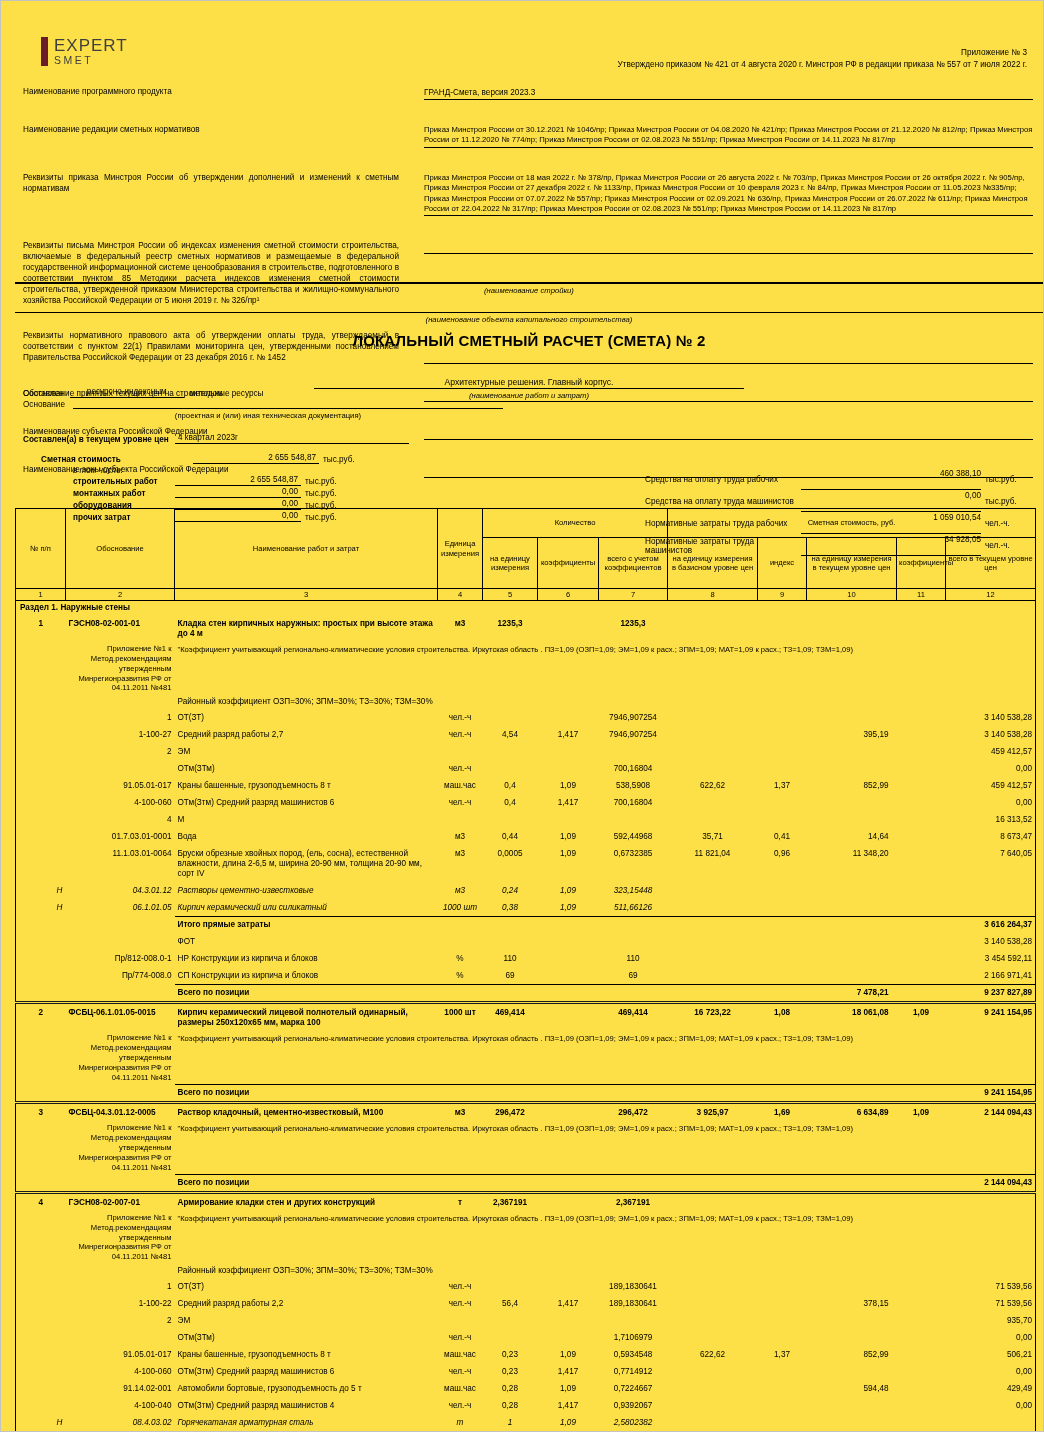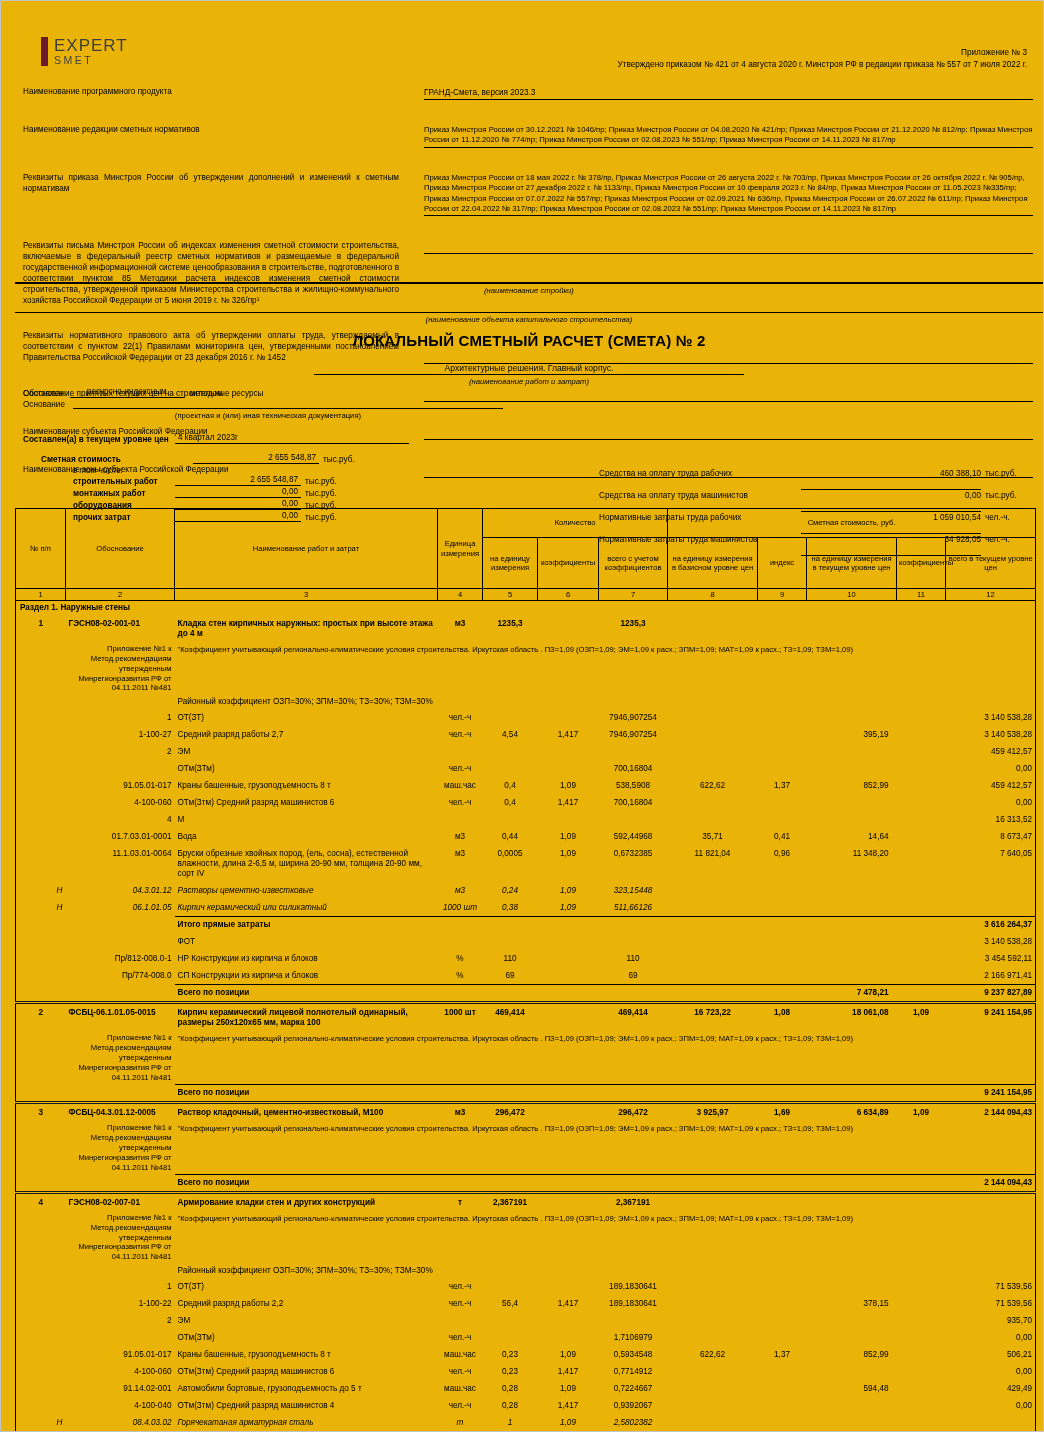--- a/index.html
+++ b/index.html
@@ -1,16 +1,16 @@
 <!DOCTYPE html>
 <html><head>
 <meta charset="utf-8">
 <style>
   html,body{margin:0;padding:0;background:#ffffff;}
-  .page{position:relative;width:1044px;height:1432px;box-sizing:border-box;background:#eab308;
+  .page{position:relative;width:1044px;height:1432px;box-sizing:border-box;background:#fde047;
         border:1px solid #c3c3c3;overflow:hidden;font-family:"Liberation Sans",sans-serif;color:#000;}
   
   .logo{position:absolute;top:36px;left:40px;display:flex;align-items:stretch;}
   .logo-bar{width:7px;background:#6b1d27;margin-right:6px;}
   .logo-top{font-size:17px;letter-spacing:1px;color:#3f3f3f;line-height:1;}
   .logo-bottom{font-size:10.5px;letter-spacing:2.5px;color:#3f3f3f;line-height:1.15;}
   
   .appendix{position:absolute;top:46px;right:16px;text-align:right;font-size:8.2px;line-height:1.5;}
   
   .meta{position:absolute;top:86px;left:22px;width:1010px;display:grid;
@@ -21,21 +21,21 @@
   .v-small{font-size:7.7px;align-self:start;}
   .v-top{align-self:start;height:11px;}
   .v-bottom{align-self:end;height:11px;}
   
   .stroyka{position:absolute;top:281px;left:14px;right:0;text-align:center;}
   .divider{border-top:2px solid #000;}
   .divider.thin{border-top:1px solid #000;}
   .cap{font-size:7.7px;font-style:italic;margin-top:2px;}
   .obj-div{margin-top:17px;}
   .doc-title{font-size:15px;font-weight:bold;margin-top:8px;letter-spacing:.2px;}
-  .subtitle-wrap{margin-top:8px;}
+  .subtitle-wrap{margin-top:22px;}
   .subtitle{display:inline-block;min-width:430px;font-size:8.6px;border-bottom:1px solid #000;padding-bottom:1px;}
   
   .composed{position:absolute;top:386px;left:22px;width:480px;font-size:8.2px;}
   .cline{display:flex;align-items:flex-end;margin-bottom:2px;}
   .clbl{white-space:nowrap;}
   .b{font-weight:bold;}
   .i{font-style:italic;}
   .uval{border-bottom:1px solid #000;padding:0 3px 1px 3px;}
   .w-method{width:108px;text-align:center;margin:0 6px;}
   .grow{flex:1;margin-left:8px;}
@@ -45,21 +45,21 @@
   .lvl-lbl{width:152px;}
   .w-level{width:228px;text-align:left;}
   .cost-lbl{width:152px;padding-left:18px;}
   .w-val{width:120px;text-align:right;}
   .unit{margin-left:4px;white-space:nowrap;}
   .indent{margin-left:50px;}
   .crow{display:flex;align-items:flex-end;margin-bottom:1px;}
   .crow .clbl{width:102px;font-weight:bold;}
   
   .funds{position:absolute;top:468px;left:598px;width:436px;font-size:8.2px;}
-  .frow{display:flex;align-items:flex-start;margin-bottom:1px;}
+  .frow{display:flex;align-items:center;margin-bottom:1px;margin-left:46px;}
   .flbl{flex:1;}
   .fval{width:180px;text-align:right;border-bottom:1px solid #000;padding-bottom:11px;}
   .funit{width:50px;margin-left:4px;}
   
   .tablewrap{position:absolute;top:507px;left:14px;}
   table{border-collapse:collapse;table-layout:fixed;width:1020px;border:1.6px solid #000;}
   thead th{border:1px solid #000;font-weight:normal;font-size:7.6px;padding:2px;text-align:center;
            vertical-align:middle;line-height:1.25;}
   tr.h1 th{height:24px;}
   tr.h2 th{height:46px;}

